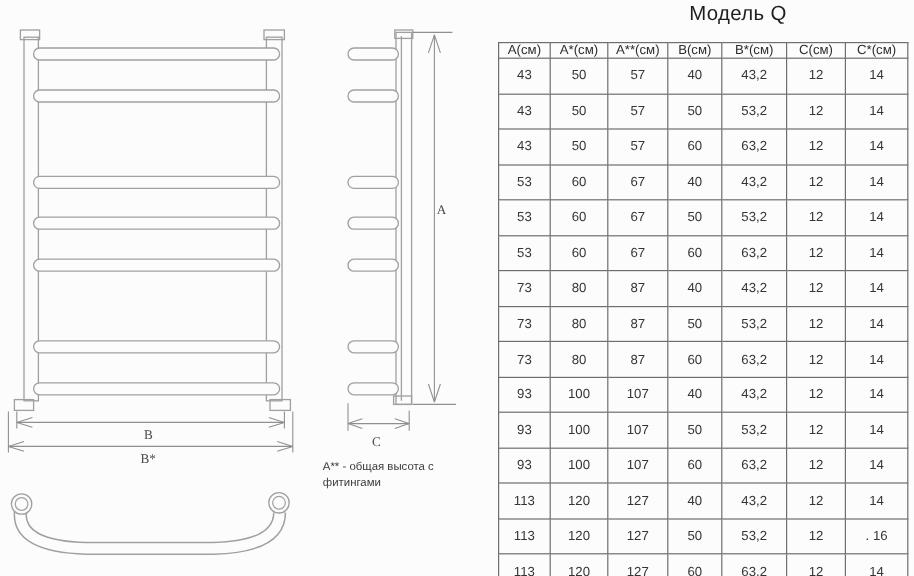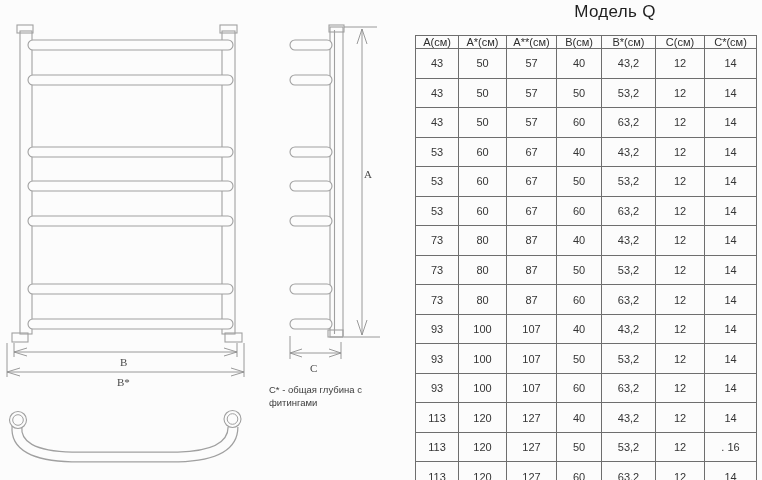--- a/index.html
+++ b/index.html
@@ -113,21 +113,21 @@
       <path d="M17 426 C15 446 34 456 72 457 L178 457 C214 456 233 446 233 427" stroke="#a0a0a0" stroke-width="11" fill="none"></path>
       <path d="M17 426 C15 446 34 456 72 457 L178 457 C214 456 233 446 233 427" stroke="#fcfcfc" stroke-width="8.5" fill="none"></path>
       <circle cx="18" cy="420" r="8.5" fill="#fcfcfc" stroke="#a0a0a0" stroke-width="1.1"></circle>
       <circle cx="18" cy="420" r="5.3" fill="none" stroke="#a0a0a0" stroke-width="1"></circle>
       <circle cx="232.5" cy="419" r="8.5" fill="#fcfcfc" stroke="#a0a0a0" stroke-width="1.1"></circle>
       <circle cx="232.5" cy="419" r="5.3" fill="none" stroke="#a0a0a0" stroke-width="1"></circle>
     </g>
   </svg>
 
   <div class="legend">
-      <div class="legend-line">С* - общая глубина с фитингами</div>
+      <div class="legend-line">А** - общая высота с фитингами</div>
     </div>
 
   <div class="page-title">Модель Q</div>
 
   <table class="dims">
     <colgroup>
       <col style="width:43px">
         <col style="width:48px">
         <col style="width:50px">
       <col style="width:45px">

